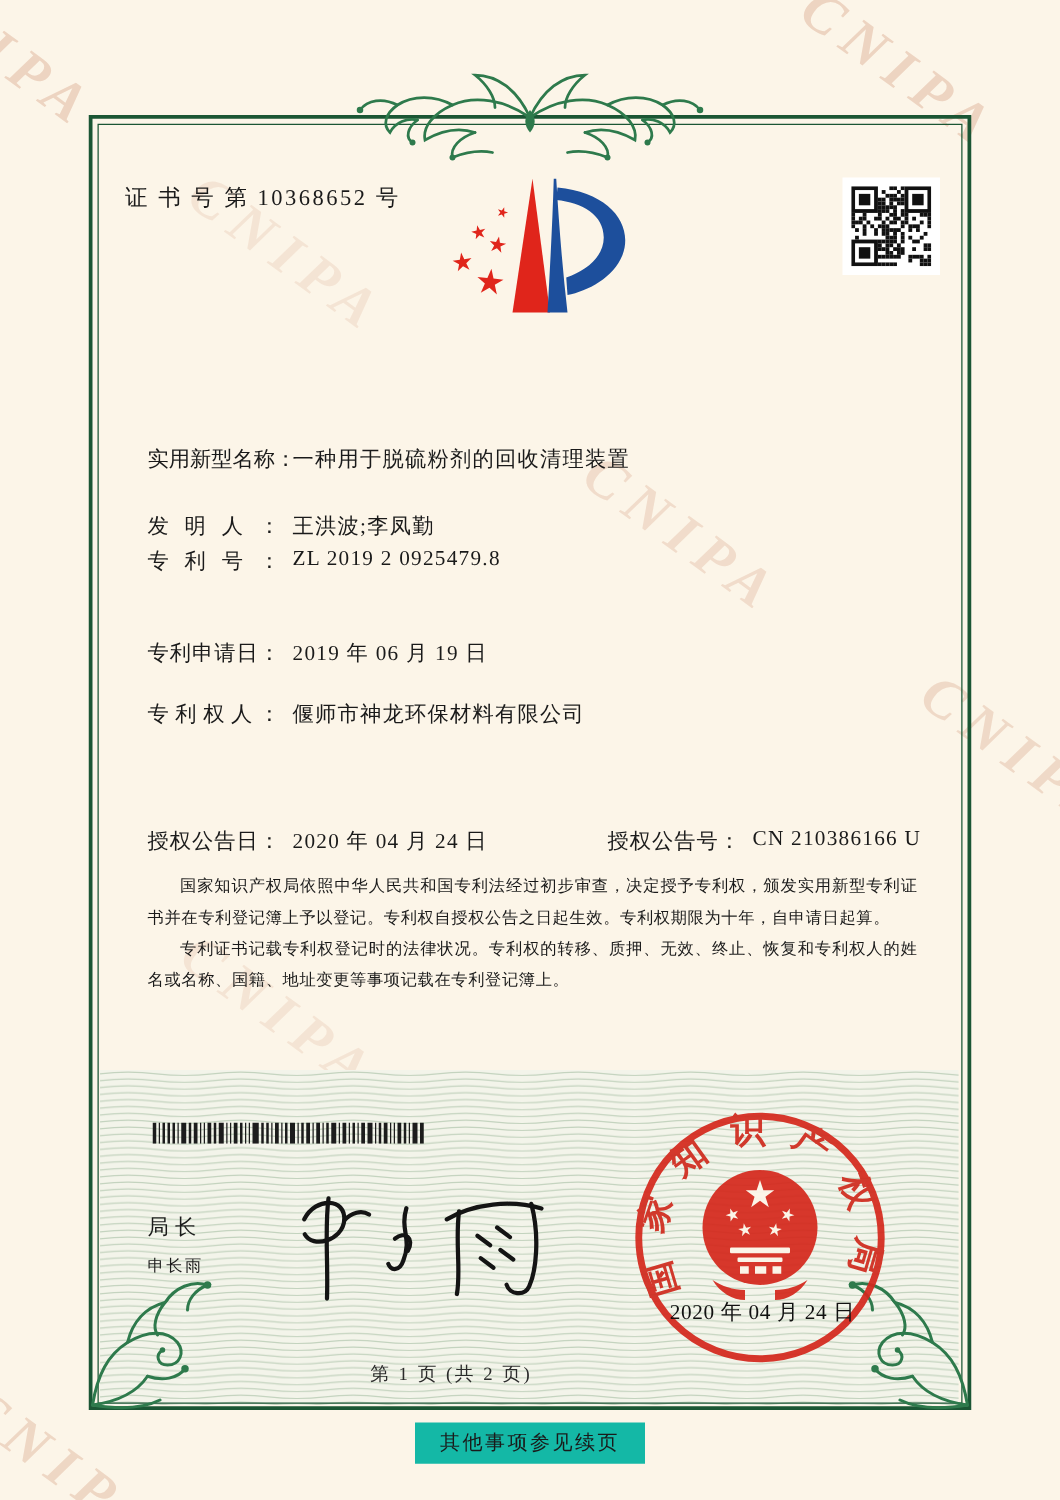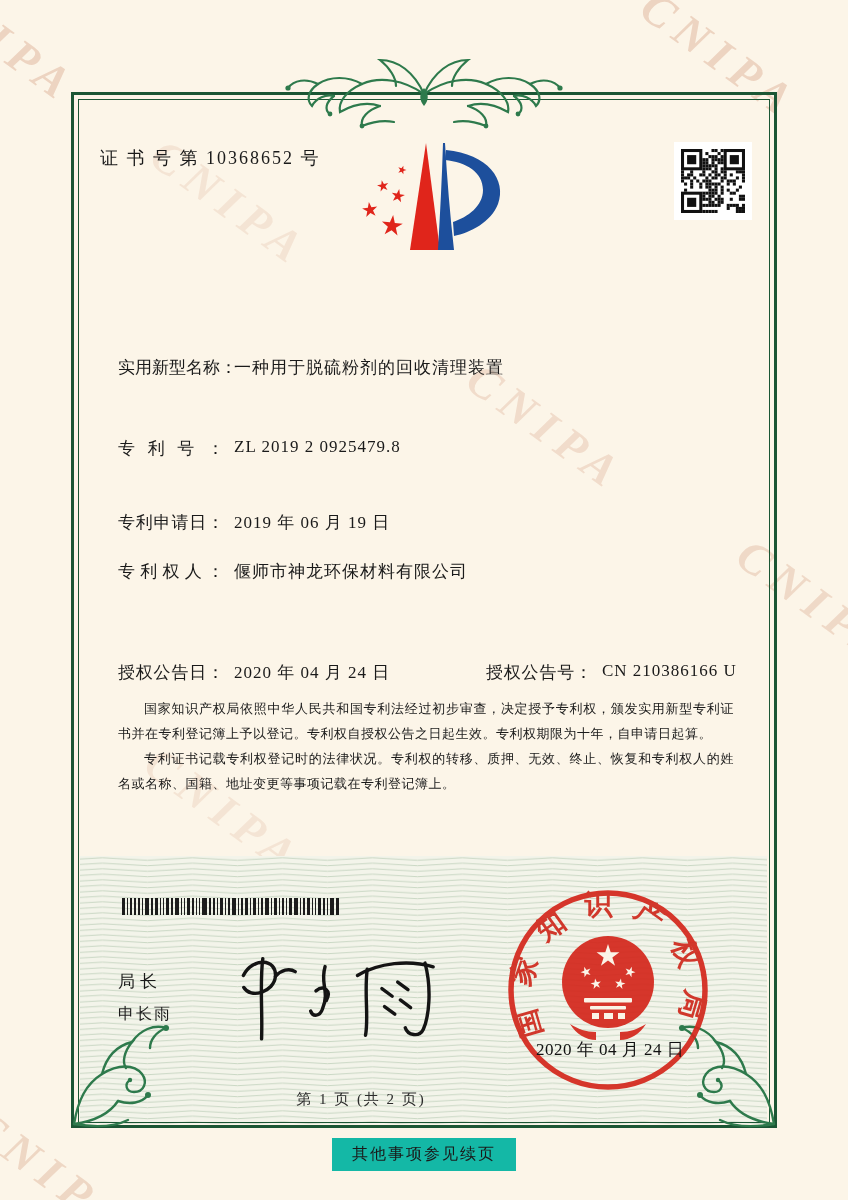--- a/index.html
+++ b/index.html
@@ -34,21 +34,21 @@
   .fvalue{margin-left:10px;letter-spacing:1px;}
   .grant2{position:absolute;left:368px;top:0;}
   .paras{
     position:absolute;left:118px;top:696px;width:616px;
     font-size:13px;line-height:25px;text-align:justify;letter-spacing:0.5px;
   }
   .paras p{margin:0;text-indent:2em;}
   .barcode{position:absolute;left:122px;top:898px;width:218px;height:17px;display:flex;gap:2px;overflow:hidden;}
   .barcode span{flex:none;height:100%;background:#1c1c1c;}
   .signer-title{position:absolute;left:118px;top:970px;font-size:17px;letter-spacing:5px;}
-  .signer-name{position:absolute;left:118px;top:1004px;font-size:16px;letter-spacing:2px;}
+  .signer-name{position:absolute;left:118px;top:1004px;font-size:13px;letter-spacing:2px;}
   .signature{position:absolute;left:230px;top:942px;}
   .seal{position:absolute;left:500px;top:882px;}
   .seal-date{
     position:absolute;left:520px;top:1038px;width:180px;text-align:center;
     font-size:17px;color:#111;letter-spacing:0.5px;z-index:6;white-space:nowrap;
   }
   .pagenum{position:absolute;left:0;top:1090px;width:722px;text-align:center;font-size:15px;letter-spacing:2px;color:#2b2b2b;}
   .note{
     position:absolute;left:424px;top:1138px;transform:translateX(-50%);
     background:#14b8a6;padding:6px 20px;font-size:16px;letter-spacing:2px;white-space:nowrap;
@@ -300,20 +300,23 @@
           <rect x="3.0476190476190474" y="45.71428571428571" width="15.238095238095237" height="15.238095238095237" fill="#fff"></rect>
           <rect x="6.095238095238095" y="48.76190476190476" width="9.142857142857142" height="9.142857142857142"></rect>
         </g>
       </svg>
   </div>
 
 
   <div class="frow" style="top:356px">
     <span class="flabel">实用新型名称：</span><span class="fvalue">一种用于脱硫粉剂的回收清理装置</span>
   </div>
+  <div class="frow" style="top:409px">
+    <span class="flabel">发明人：</span><span class="fvalue">王洪波;李凤勤</span>
+  </div>
   <div class="frow" style="top:437px">
     <span class="flabel">专利号：</span><span class="fvalue">ZL 2019 2 0925479.8</span>
   </div>
   <div class="frow" style="top:511px">
     <span class="flabel">专利申请日：</span><span class="fvalue">2019 年 06 月 19 日</span>
   </div>
   <div class="frow" style="top:560px">
     <span class="flabel">专利权人：</span><span class="fvalue">偃师市神龙环保材料有限公司</span>
   </div>
   <div class="frow" style="top:661px">

